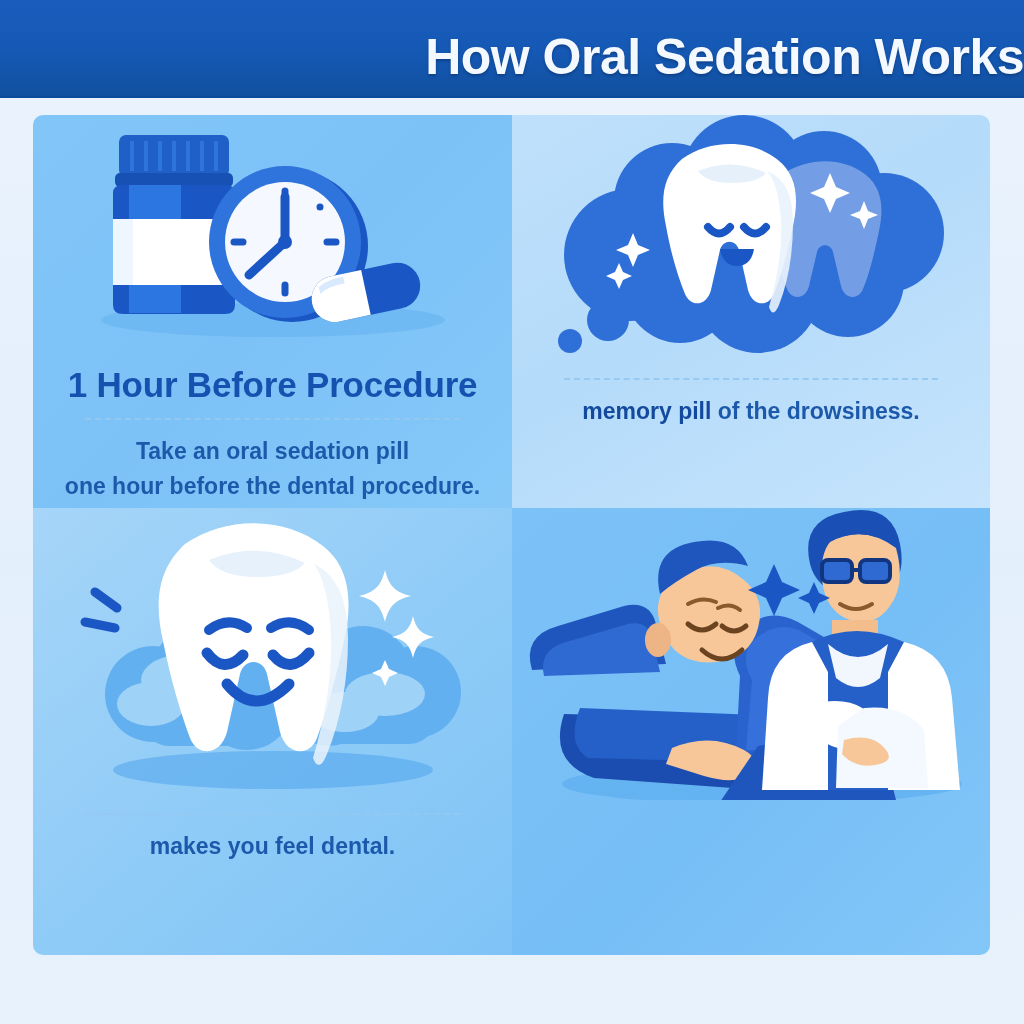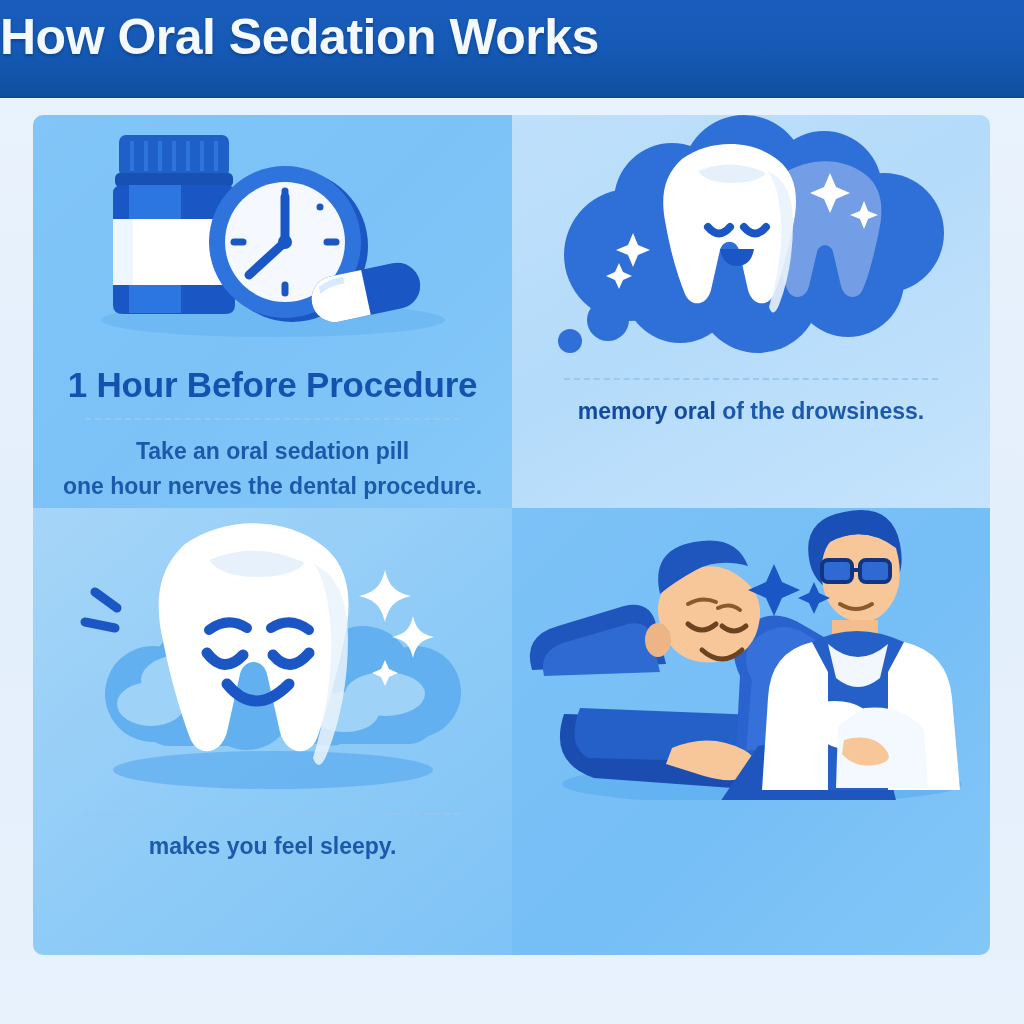--- a/index.html
+++ b/index.html
@@ -26,22 +26,22 @@
     left: 0; top: 0;
     width: 1024px;
     height: 98px;
     background: linear-gradient(180deg, #1a5cbb 0%, #1559b5 52%, #11509f 100%);
     border-bottom: 2px solid #0d4b9b;
     box-sizing: border-box;
   }
   .header-title {
     position: absolute;
     left: 0; right: 0;
-    top: 8px;
-    text-align: left;
+    top: 28px;
+    text-align: right;
     color: #f4f9ff;
     font-size: 50px;
     font-weight: bold;
     letter-spacing: -0.5px;
     text-shadow: 0 2px 3px rgba(6,40,90,0.45);
     white-space: nowrap;
   }
 
   
   .grid {
@@ -163,21 +163,21 @@
           <rect x="278" y="155" width="110" height="46" rx="23" fill="#1a56c4"></rect>
           <path d="M301 155 h-0 a23 23 0 0 0 0 46 h32 v-46 z" fill="#ffffff"></path>
           <path d="M288 163 q10-6 26-5 l0 7 q-16-1-26 5 z" fill="#d9eaff"></path>
         </g>
       </svg>
       <div class="caption">
         <div class="cap-head">1 Hour Before Procedure</div>
         <div class="divider"></div>
         <div class="cap-body">
           <span class="line">Take an oral sedation pill</span>
-          <span class="line">one hour nerves the dental procedure.</span>
+          <span class="line">one hour before the dental procedure.</span>
         </div>
       </div>
     </div>
 
     <div class="panel p2">
       <svg class="art" viewBox="0 0 478 248" preserveAspectRatio="xMidYMid meet">
         <g fill="#2f6fd8">
           <circle cx="118" cy="140" r="66"></circle>
           <circle cx="160" cy="86" r="58"></circle>
           <circle cx="232" cy="62" r="62"></circle>
@@ -209,21 +209,21 @@
         <g fill="#ffffff">
           <path d="M318 58 l6 14 l14 6 l-14 6 l-6 14 l-6-14 l-14-6 l14-6 z"></path>
           <path d="M352 86 l4 10 l10 4 l-10 4 l-4 10 l-4-10 l-10-4 l10-4 z"></path>
           <path d="M121 118 l5 12 l12 5 l-12 5 l-5 12 l-5-12 l-12-5 l12-5 z"></path>
           <path d="M107 148 l4 9 l9 4 l-9 4 l-4 9 l-4-9 l-9-4 l9-4 z"></path>
         </g>
       </svg>
       <div class="caption">
         <div class="divider"></div>
         <div class="cap-body">
-          <span class="line"><span class="strong">memory oral</span><span> of the drowsiness.</span></span>
+          <span class="line"><span class="strong">memory pill</span><span> of the drowsiness.</span></span>
         </div>
       </div>
     </div>
 
     <div class="panel p3">
       <svg class="art" viewBox="0 0 479 292" preserveAspectRatio="xMidYMid meet">
         <ellipse cx="240" cy="262" rx="160" ry="19" fill="#4ea4ec" opacity="0.55"></ellipse>
 
         <g fill="#62b0f0">
           <circle cx="120" cy="186" r="48"></circle>
@@ -264,21 +264,21 @@
 
         <g fill="#ffffff">
           <path d="M352 62 c4 16 10 22 26 26 c-16 4-22 10-26 26 c-4-16-10-22-26-26 c16-4 22-10 26-26 z"></path>
           <path d="M380 108 c3 13 8 18 21 21 c-13 3-18 8-21 21 c-3-13-8-18-21-21 c13-3 18-8 21-21 z"></path>
           <path d="M352 152 l4 9 l9 4 l-9 4 l-4 9 l-4-9 l-9-4 l9-4 z"></path>
         </g>
       </svg>
       <div class="caption">
         <div class="divider"></div>
         <div class="cap-body">
-          <span class="line">makes you feel sleepy.</span>
+          <span class="line">makes you feel dental.</span>
         </div>
       </div>
     </div>
 
     <div class="panel p4">
       <svg class="art" viewBox="0 0 478 292" preserveAspectRatio="xMidYMid meet">
         <ellipse cx="250" cy="276" rx="200" ry="20" fill="#4ea4ec" opacity="0.45"></ellipse>
 
         <g>
           <path d="M20 162 q-10-34 26-44 l66-20 q26-6 32 18 l10 40 z" fill="#1f56bd"></path>

